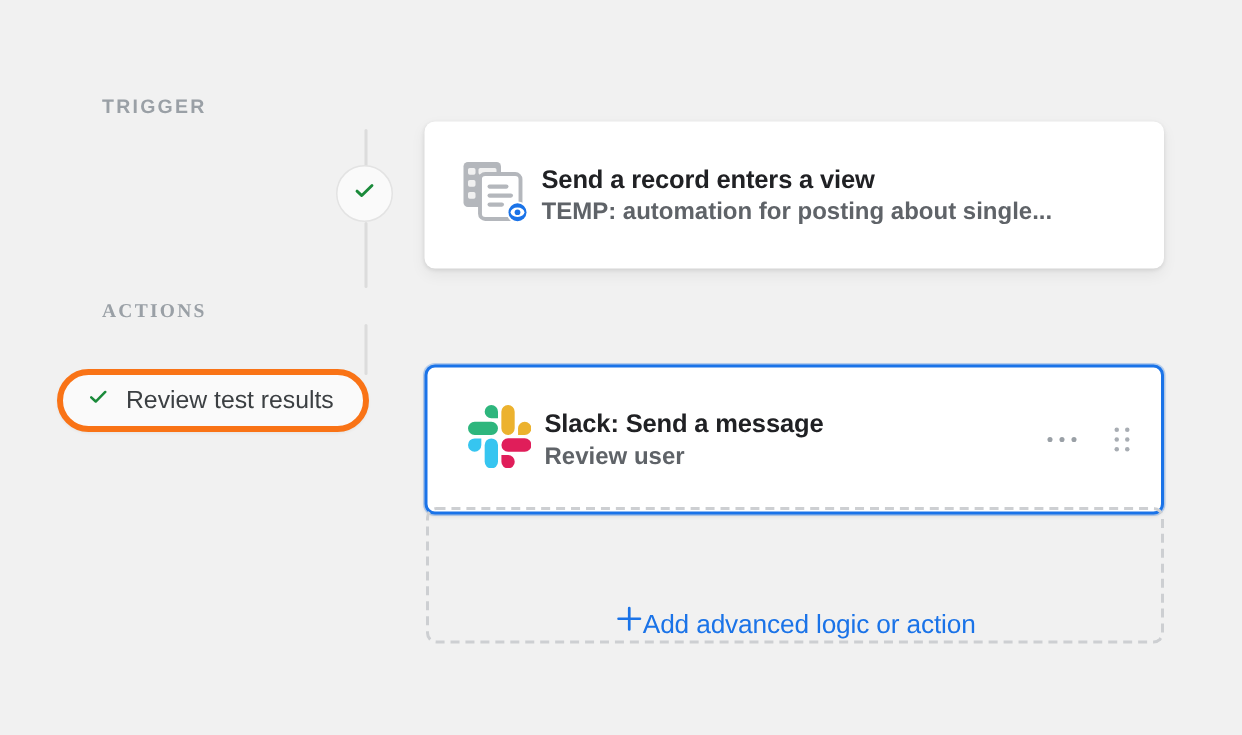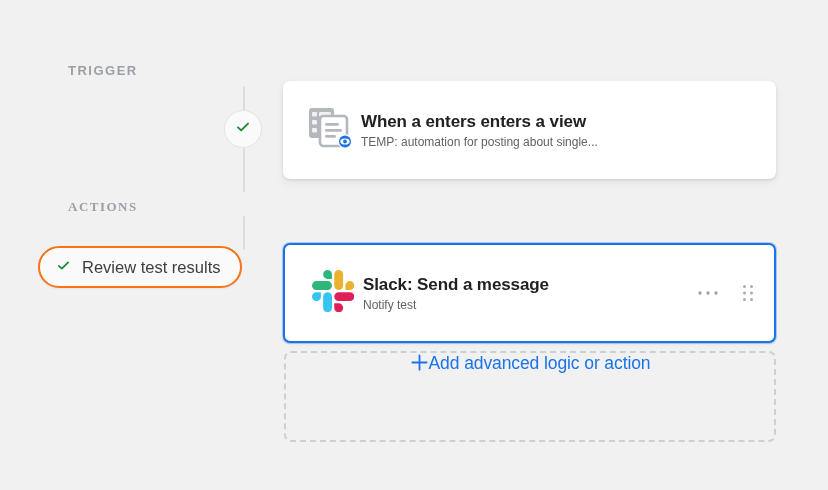--- a/index.html
+++ b/index.html
@@ -63,21 +63,21 @@
   }
 
   
   #review-pill {
     position: absolute;
     left: 38px;
     top: 246px;
     height: 42px;
     padding: 0 20px 0 16px;
     background: #fafafa;
-    border: 2px solid #f97316;
+    border: 4px solid #f97316;
     border-radius: 21px;
     display: flex;
     align-items: center;
     gap: 11px;
     box-sizing: border-box;
     box-shadow: 0 1px 2px rgba(0,0,0,0.05);
     cursor: pointer;
   }
   #review-pill .pill-text {
     font-size: 16.5px;
@@ -132,22 +132,22 @@
     padding-right: 10px;
   }
   .card-title {
     font-size: 17px;
     font-weight: 700;
     color: #202124;
     letter-spacing: -0.1px;
     white-space: nowrap;
   }
   .card-sub {
-    font-size: 12px;
-    font-weight: 400;
+    font-size: 16px;
+    font-weight: 700;
     color: #5f6368;
     white-space: nowrap;
     overflow: hidden;
     text-overflow: ellipsis;
   }
 
   .card-controls {
     display: flex;
     align-items: center;
     gap: 20px;
@@ -159,28 +159,28 @@
     justify-content: center;
     cursor: pointer;
   }
   .dots-h { width: 24px; height: 20px; }
   .dots-grid { width: 16px; height: 20px; }
 
   
   #add-action {
     position: absolute;
     left: 284px;
-    top: 351px;
+    top: 338px;
     width: 492px;
     height: 91px;
     border: 2px dashed #cdcfd2;
     border-radius: 7px;
     box-sizing: border-box;
     display: flex;
-    align-items: flex-start;
+    align-items: flex-end;
     justify-content: center;
     cursor: pointer;
     background: transparent;
   }
   #add-action .add-label {
     font-size: 17.5px;
     color: #1a73e8;
     font-weight: 400;
     letter-spacing: -0.1px;
   }
@@ -240,21 +240,21 @@
           <g>
             <circle cx="37" cy="34.5" r="7.2" fill="#ffffff"></circle>
             <circle cx="37" cy="34.5" r="6" fill="#1a73e8"></circle>
             <ellipse cx="37" cy="34.5" rx="4.6" ry="3.1" fill="#ffffff"></ellipse>
             <circle cx="37" cy="34.5" r="1.9" fill="#1a73e8"></circle>
           </g>
         </svg>
       </span>
     </div>
     <div class="card-body">
-      <div class="card-title">When a enters enters a view</div>
+      <div class="card-title">Send a record enters a view</div>
       <div class="card-sub">TEMP: automation for posting about single...</div>
     </div>
   </div>
 
   <div class="card" id="action-card">
     <div class="card-icon">
       <span>
         <svg width="42" height="42" viewBox="0 0 122 122" aria-hidden="true">
           <g fill="#36C5F0">
             <path d="M25.8 77.6a12.9 12.9 0 1 1-12.9-12.9h12.9v12.9z"></path>
@@ -270,21 +270,21 @@
           </g>
           <g fill="#E01E5A">
             <path d="M77.6 96.9a12.9 12.9 0 1 1-12.9 12.9V96.9h12.9z"></path>
             <path d="M77.6 90.4a12.9 12.9 0 0 1 0-25.8h32.3a12.9 12.9 0 0 1 0 25.8H77.6z"></path>
           </g>
         </svg>
       </span>
     </div>
     <div class="card-body">
       <div class="card-title">Slack: Send a message</div>
-      <div class="card-sub">Notify test</div>
+      <div class="card-sub">Review user</div>
     </div>
     <div class="card-controls">
       <div class="ctrl dots-h">
         <svg width="22" height="6" viewBox="0 0 22 6" aria-hidden="true">
           <circle cx="3" cy="3" r="1.7" fill="#9aa0a6"></circle>
           <circle cx="11" cy="3" r="1.7" fill="#9aa0a6"></circle>
           <circle cx="19" cy="3" r="1.7" fill="#9aa0a6"></circle>
         </svg>
       </div>
       <div class="ctrl dots-grid">

